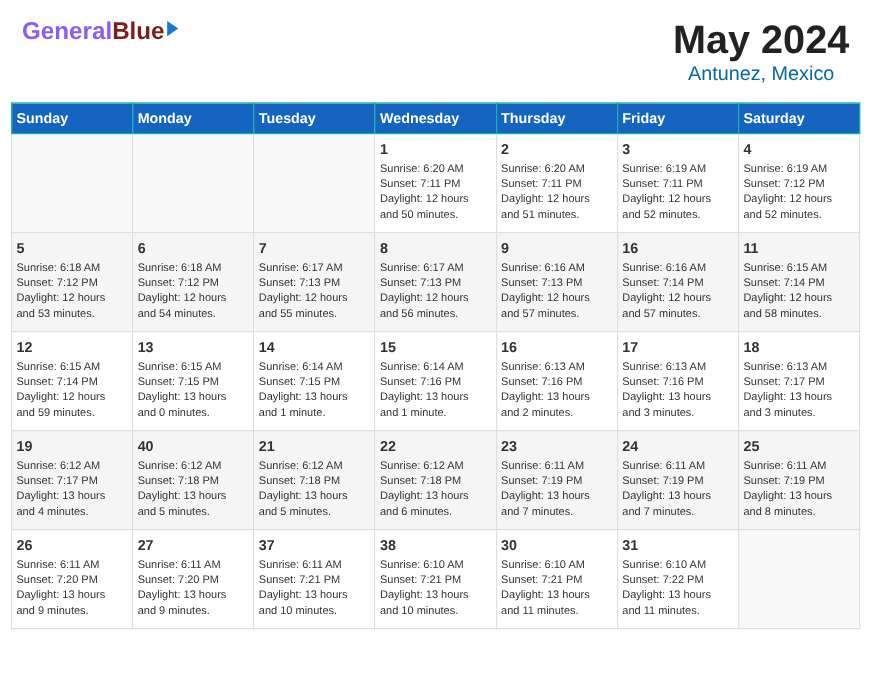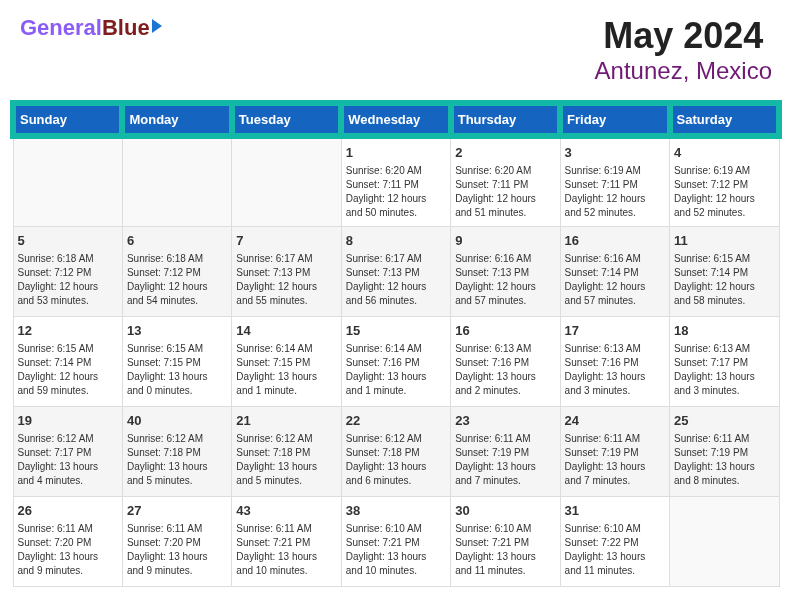--- a/index.html
+++ b/index.html
@@ -42,38 +42,38 @@
     }
     .title-section {
       text-align: center;
     }
     .month-year {
       font-size: 36px;
       font-weight: bold;
       color: #222;
     }
     .location {
-      font-size: 24px;
-      color: #701a75;
+      font-size: 18px;
+      color: #0369a1;
     }
     table {
       width: 100%;
       border-collapse: collapse;
       font-size: 11px;
     }
     thead tr {
       background-color: #1565c0;
       color: white;
     }
     thead th {
       padding: 6px 4px;
       text-align: left;
       font-size: 13px;
       font-weight: bold;
-      border: 6px solid #14b8a6;
+      border: 1px solid #14b8a6;
     }
     tbody tr {
       vertical-align: top;
     }
     tbody tr:nth-child(odd) {
       background-color: #ffffff;
     }
     tbody tr:nth-child(even) {
       background-color: #f5f5f5;
     }
@@ -325,21 +325,21 @@
 and 9 minutes.</div>
         </td>
         <td>
           <span class="day-number">27</span>
           <div class="day-info" style="white-space: pre-line;">Sunrise: 6:11 AM
 Sunset: 7:20 PM
 Daylight: 13 hours
 and 9 minutes.</div>
         </td>
         <td>
-          <span class="day-number">43</span>
+          <span class="day-number">37</span>
           <div class="day-info" style="white-space: pre-line;">Sunrise: 6:11 AM
 Sunset: 7:21 PM
 Daylight: 13 hours
 and 10 minutes.</div>
         </td>
         <td>
           <span class="day-number">38</span>
           <div class="day-info" style="white-space: pre-line;">Sunrise: 6:10 AM
 Sunset: 7:21 PM
 Daylight: 13 hours

